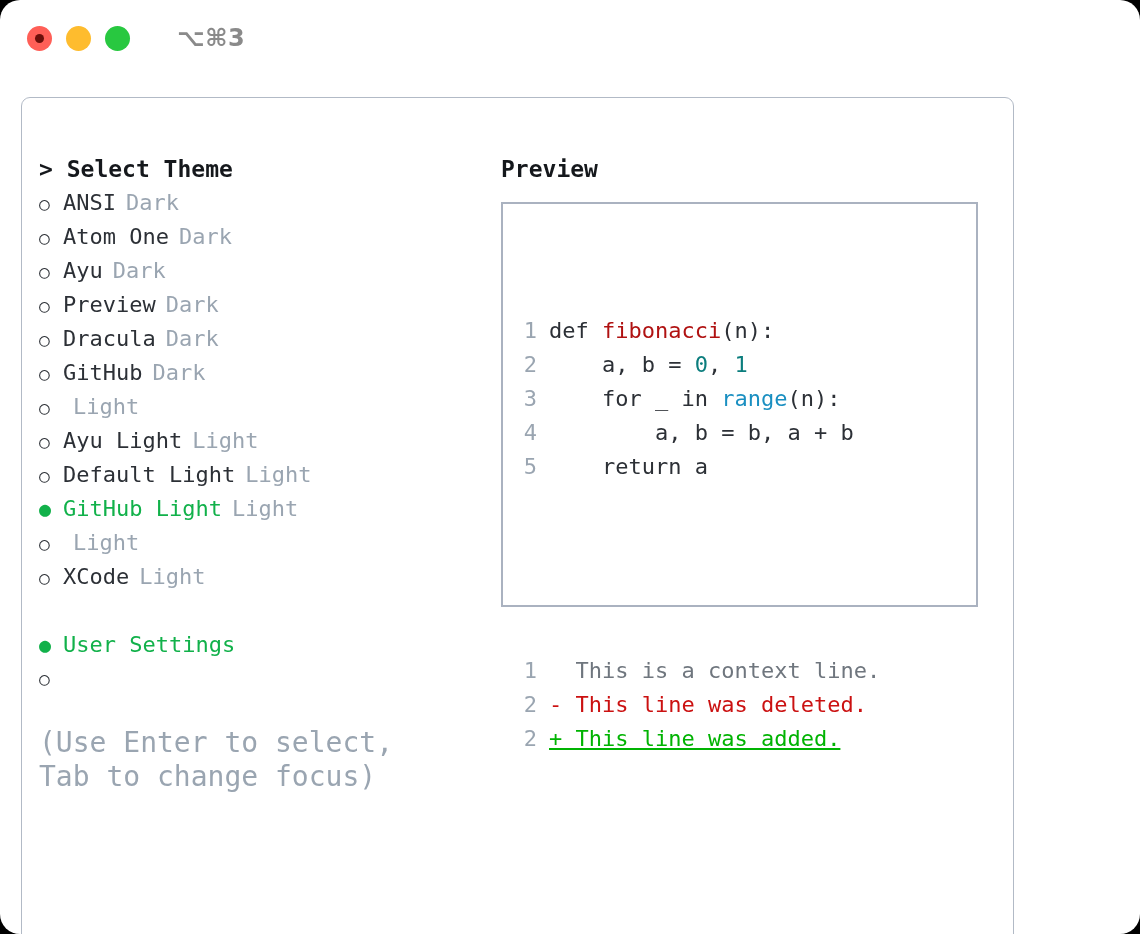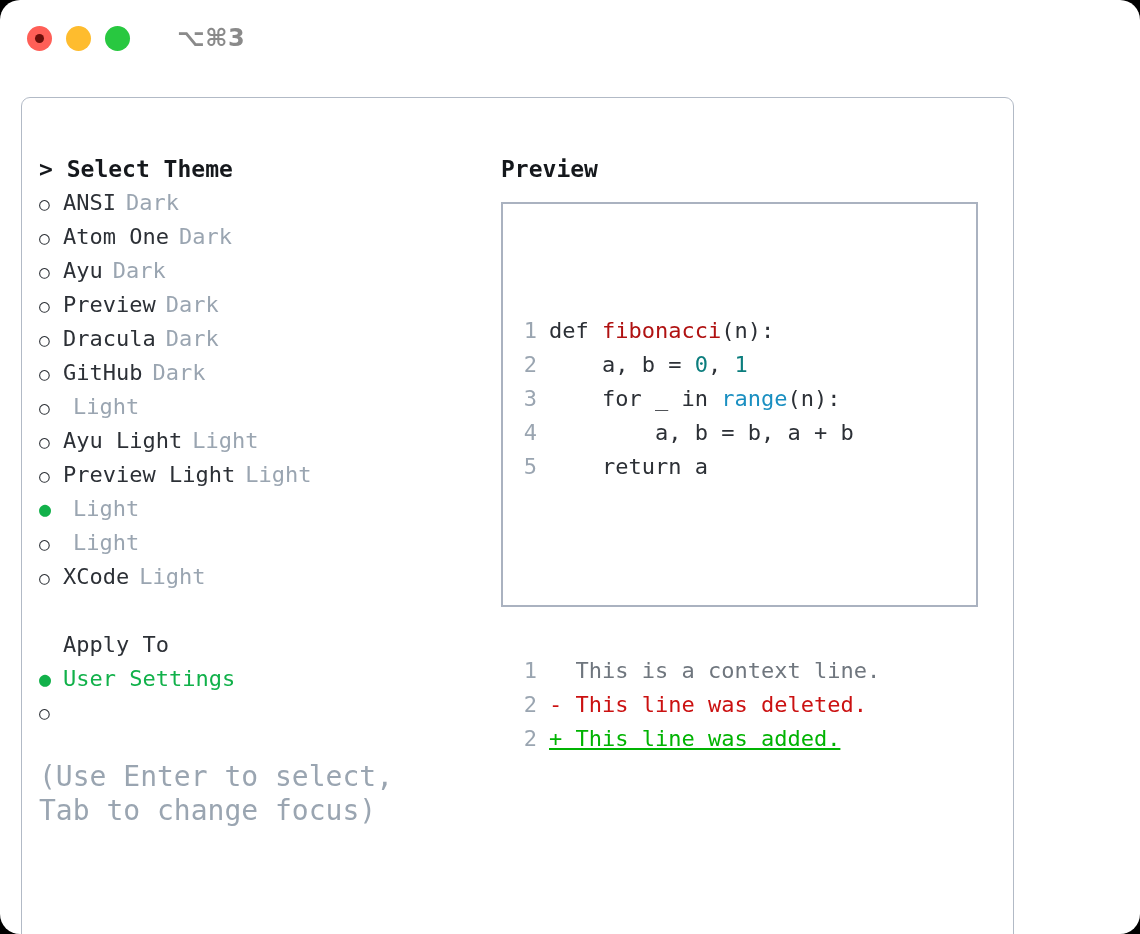--- a/index.html
+++ b/index.html
@@ -230,29 +230,28 @@
 
         <div class="opt-list" id="theme-list">
             <div class="opt-row"><span class="opt-marker">○</span><span class="opt-label">ANSI</span><span class="opt-tag">Dark</span></div>
             <div class="opt-row"><span class="opt-marker">○</span><span class="opt-label">Atom One</span><span class="opt-tag">Dark</span></div>
             <div class="opt-row"><span class="opt-marker">○</span><span class="opt-label">Ayu</span><span class="opt-tag">Dark</span></div>
             <div class="opt-row"><span class="opt-marker">○</span><span class="opt-label">Preview</span><span class="opt-tag">Dark</span></div>
             <div class="opt-row"><span class="opt-marker">○</span><span class="opt-label">Dracula</span><span class="opt-tag">Dark</span></div>
             <div class="opt-row"><span class="opt-marker">○</span><span class="opt-label">GitHub</span><span class="opt-tag">Dark</span></div>
             <div class="opt-row"><span class="opt-marker">○</span><span class="opt-tag">Light</span></div>
             <div class="opt-row"><span class="opt-marker">○</span><span class="opt-label">Ayu Light</span><span class="opt-tag">Light</span></div>
-            <div class="opt-row"><span class="opt-marker">○</span><span class="opt-label">Preview Light</span><span class="opt-tag">Light</span></div>
-            <div class="opt-row selected"><span class="opt-marker filled">●</span><span class="opt-tag">Light</span></div>
+            <div class="opt-row"><span class="opt-marker">○</span><span class="opt-label">Default Light</span><span class="opt-tag">Light</span></div>
+            <div class="opt-row selected"><span class="opt-marker filled">●</span><span class="opt-label">GitHub Light</span><span class="opt-tag">Light</span></div>
             <div class="opt-row"><span class="opt-marker">○</span><span class="opt-tag">Light</span></div>
             <div class="opt-row"><span class="opt-marker">○</span><span class="opt-label">XCode</span><span class="opt-tag">Light</span></div>
           </div>
 
         <div class="section-gap"></div>
 
-        <div class="subsection-title">Apply To</div>
 
         <div class="opt-list" id="apply-list">
             <div class="opt-row selected"><span class="opt-marker filled">●</span><span class="opt-label">User Settings</span></div>
             <div class="opt-row"><span class="opt-marker">○</span></div>
           </div>
 
         <div class="hint">(Use Enter to select, Tab to change focus)</div>
       </div>
 
       <div class="right-col">

